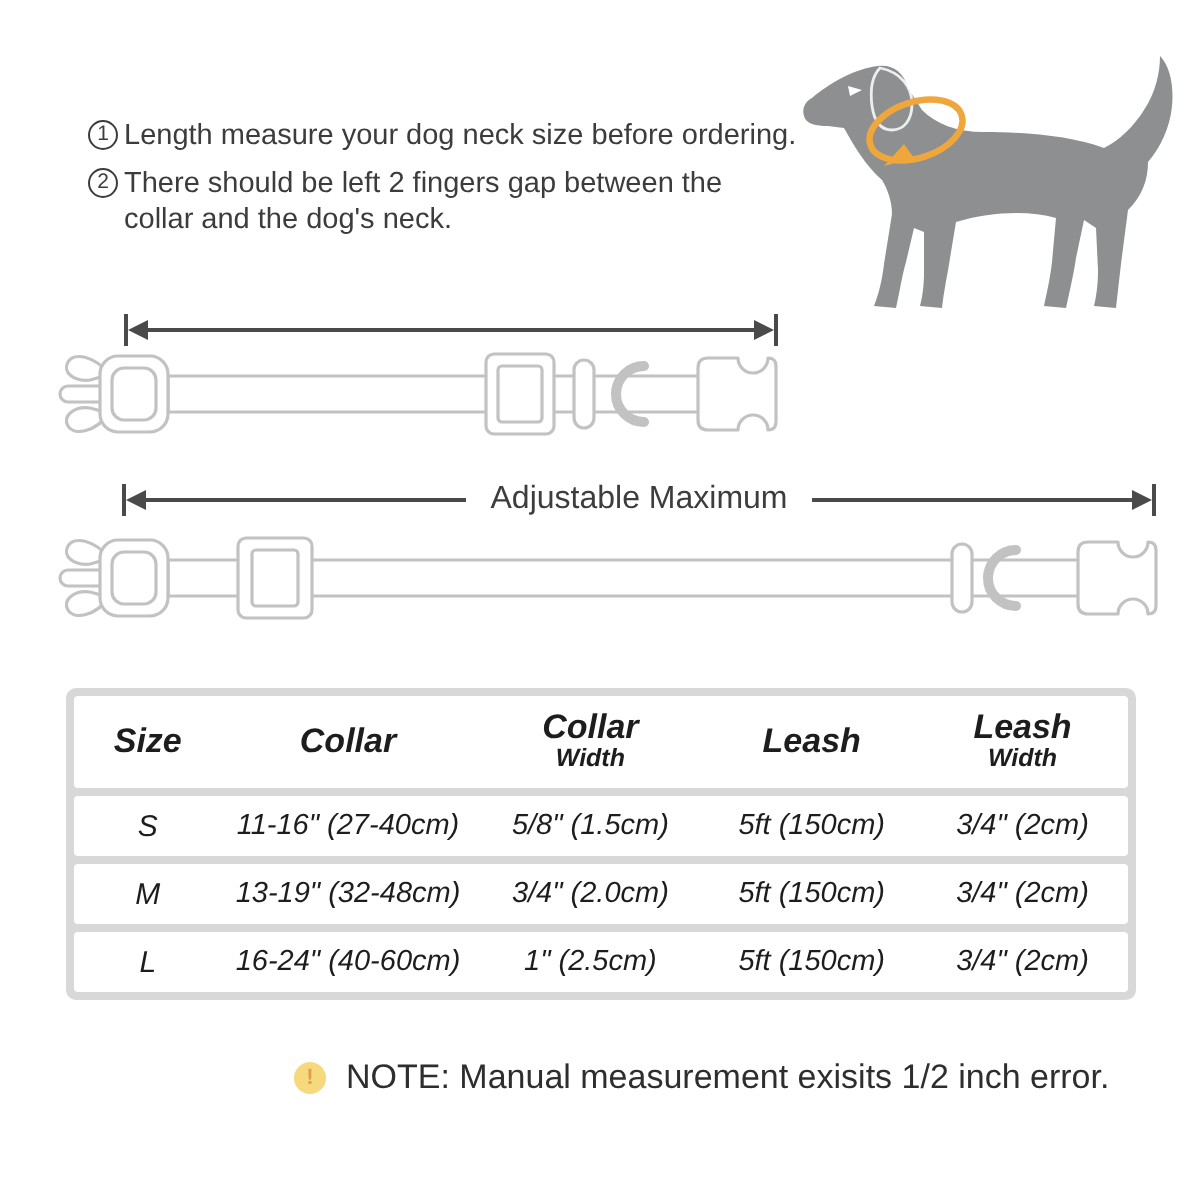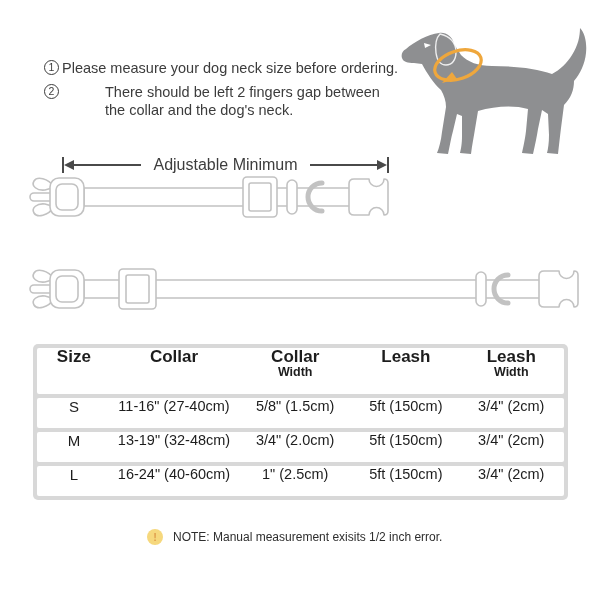--- a/index.html
+++ b/index.html
@@ -12,21 +12,21 @@
 
   
   .instructions { position:absolute; left:44px; top:59px; width:356px; color:#3c3c3c; font-size:14.5px; }
   .inst-item { display:flex; line-height:1.28; margin-bottom:5px; }
   .inst-num {
     flex:none; width:15px; height:15px; margin:1px 3px 0 0;
     border:1.2px solid #3c3c3c; border-radius:50%;
     font-size:10.5px; line-height:13px; text-align:center;
   }
   .inst-item:nth-child(1) .inst-text { white-space:nowrap; }
-  .inst-item:nth-child(2) .inst-text { width:322px;margin-left:43px; }
+  .inst-item:nth-child(2) .inst-text { width:322px; }
 
   
   .dog-figure { position:absolute; left:400px; top:22px; width:190px; height:145px; }
 
   
   .measure { position:absolute; display:flex; align-items:center; height:20px; color:#3d3d3d; }
   #arrow-min { left:62px; top:155px; width:327px; }
   #arrow-max { left:61px; top:240px; width:517px; }
   .m-tick { flex:none; width:2px; height:16px; background:#4a4a4a; }
   .m-line { flex:1; height:2px; background:#4a4a4a; }
@@ -40,48 +40,48 @@
   #collar-min { left:28px; top:174px; }
   #collar-max { left:28px; top:266px; }
   .collar-svg * { vector-effect:non-scaling-stroke; }
 
   
   .size-table {
     position:absolute; left:33px; top:344px; width:535px;
     background:#d8d8d8; border-radius:5px; padding:4px;
     display:flex; flex-direction:column; gap:4px;
   }
-  .t-row { background:#ffffff; display:flex; align-items:flex-start; border-radius:2px; }
+  .t-row { background:#ffffff; display:flex; align-items:center; border-radius:2px;font-style:italic; }
   .t-row.header { height:46px; }
   .t-row.data { height:30px; }
   .t-cell { text-align:center; color:#1d1d1d; }
   .c0 { width:14%; } .c1 { width:24%; } .c2 { width:22%; } .c3 { width:20%; } .c4 { width:20%; }
   .h-title { font-size:17px; font-weight:bold; line-height:1.08; }
   .h-sub { font-size:12.5px; font-weight:bold; line-height:1.1; }
   .t-row.data .t-cell { font-size:14.5px; }
   .t-row.data .c0 { font-size:15px; }
 
   
   .note { position:absolute; left:147px; top:529px; display:flex; align-items:center; color:#2e2e2e; }
   .note-icon {
     flex:none; width:16px; height:16px; margin-right:10px;
     border-radius:50%; background:#f6d87d; color:#df9f4e;
     font-size:11px; font-weight:bold; text-align:center; line-height:16px;
   }
-  .note-text { font-size:12px; }
+  .note-text { font-size:17px; }
 </style>
 </head>
 <body>
 
 <div id="canvas">
 
   <div class="instructions">
     <div class="inst-item">
       <span class="inst-num">1</span>
-      <span class="inst-text">Please measure your dog neck size before ordering.</span>
+      <span class="inst-text">Length measure your dog neck size before ordering.</span>
     </div>
     <div class="inst-item">
       <span class="inst-num">2</span>
       <span class="inst-text">There should be left 2 fingers gap between the collar and the dog's neck.</span>
     </div>
   </div>
 
   <svg class="dog-figure" viewBox="0 0 190 145" xmlns="http://www.w3.org/2000/svg">
     <path fill="#8E8F91" d="
       M6,27 C2,29 1,33 2,36 C3,40 8,41 14,41 L22,42
@@ -100,40 +100,48 @@
       M40,12 C50,14 56,21 56,30 C56,38 52,43 46,43 C40,43 37,38 36,31 C35,23 36,16 40,12 Z"></path>
     <path fill="#ffffff" d="M24,21 L31,23 L25,26 Z"></path>
     <ellipse cx="58" cy="43" rx="24" ry="14" transform="rotate(-18 58 43)" fill="none" stroke="#EFA73C" stroke-width="3.2"></ellipse>
     <polygon points="42,61 52,50 57,57" fill="#EFA73C"></polygon>
   </svg>
 
   <div class="measure" id="arrow-min">
     <span class="m-tick"></span>
     <span class="m-head left"></span>
     <span class="m-line"></span>
-    <span class="m-label">Adjustable Minimum</span>
     <span class="m-line"></span>
     <span class="m-head right"></span>
     <span class="m-tick"></span>
   </div>
 
   <svg class="collar-svg" id="collar-min" width="362" height="46" viewBox="0 0 362 46" xmlns="http://www.w3.org/2000/svg" fill="#ffffff" stroke="#C2C2C2" stroke-width="1.6" stroke-linejoin="round">
     <rect x="56" y="14" width="276" height="18"></rect>
     <path d="M26,13 C20,4 9,2 6,7 C3,12 9,17 17,16 C21,15 24,14 26,13 Z"></path>
     <path d="M26,33 C20,42 9,44 6,39 C3,34 9,29 17,30 C21,31 24,32 26,33 Z"></path>
     <rect x="2" y="19" width="27" height="8" rx="4"></rect>
     <rect x="22" y="4" width="34" height="38" rx="9"></rect>
     <rect x="28" y="10" width="22" height="26" rx="6"></rect>
     <rect x="215" y="3" width="34" height="40" rx="4"></rect>
     <rect x="221" y="9" width="22" height="28" rx="2"></rect>
     <rect x="259" y="6" width="10" height="34" rx="5"></rect>
     <path fill="none" stroke-width="5" stroke-linecap="round" d="M294,9 A14,14 0 1 0 294,37"></path>
     <path d="M326,5 L341,5 A7.5,7.5 0 0 0 356,5 Q360,5 360,9 L360,37 Q360,41 356,41 A7.5,7.5 0 0 0 341,41 L326,41 Q321,41 321,36 L321,10 Q321,5 326,5 Z"></path>
   </svg>
 
+  <div class="measure" id="arrow-max">
+    <span class="m-tick"></span>
+    <span class="m-head left"></span>
+    <span class="m-line"></span>
+    <span class="m-label">Adjustable Maximum</span>
+    <span class="m-line"></span>
+    <span class="m-head right"></span>
+    <span class="m-tick"></span>
+  </div>
 
   <svg class="collar-svg" id="collar-max" width="554" height="46" viewBox="0 0 554 46" xmlns="http://www.w3.org/2000/svg" fill="#ffffff" stroke="#C2C2C2" stroke-width="1.6" stroke-linejoin="round">
     <rect x="56" y="14" width="466" height="18"></rect>
     <path d="M26,13 C20,4 9,2 6,7 C3,12 9,17 17,16 C21,15 24,14 26,13 Z"></path>
     <path d="M26,33 C20,42 9,44 6,39 C3,34 9,29 17,30 C21,31 24,32 26,33 Z"></path>
     <rect x="2" y="19" width="27" height="8" rx="4"></rect>
     <rect x="22" y="4" width="34" height="38" rx="9"></rect>
     <rect x="28" y="10" width="22" height="26" rx="6"></rect>
     <rect x="91" y="3" width="37" height="40" rx="4"></rect>
     <rect x="98" y="9" width="23" height="28" rx="2"></rect>

